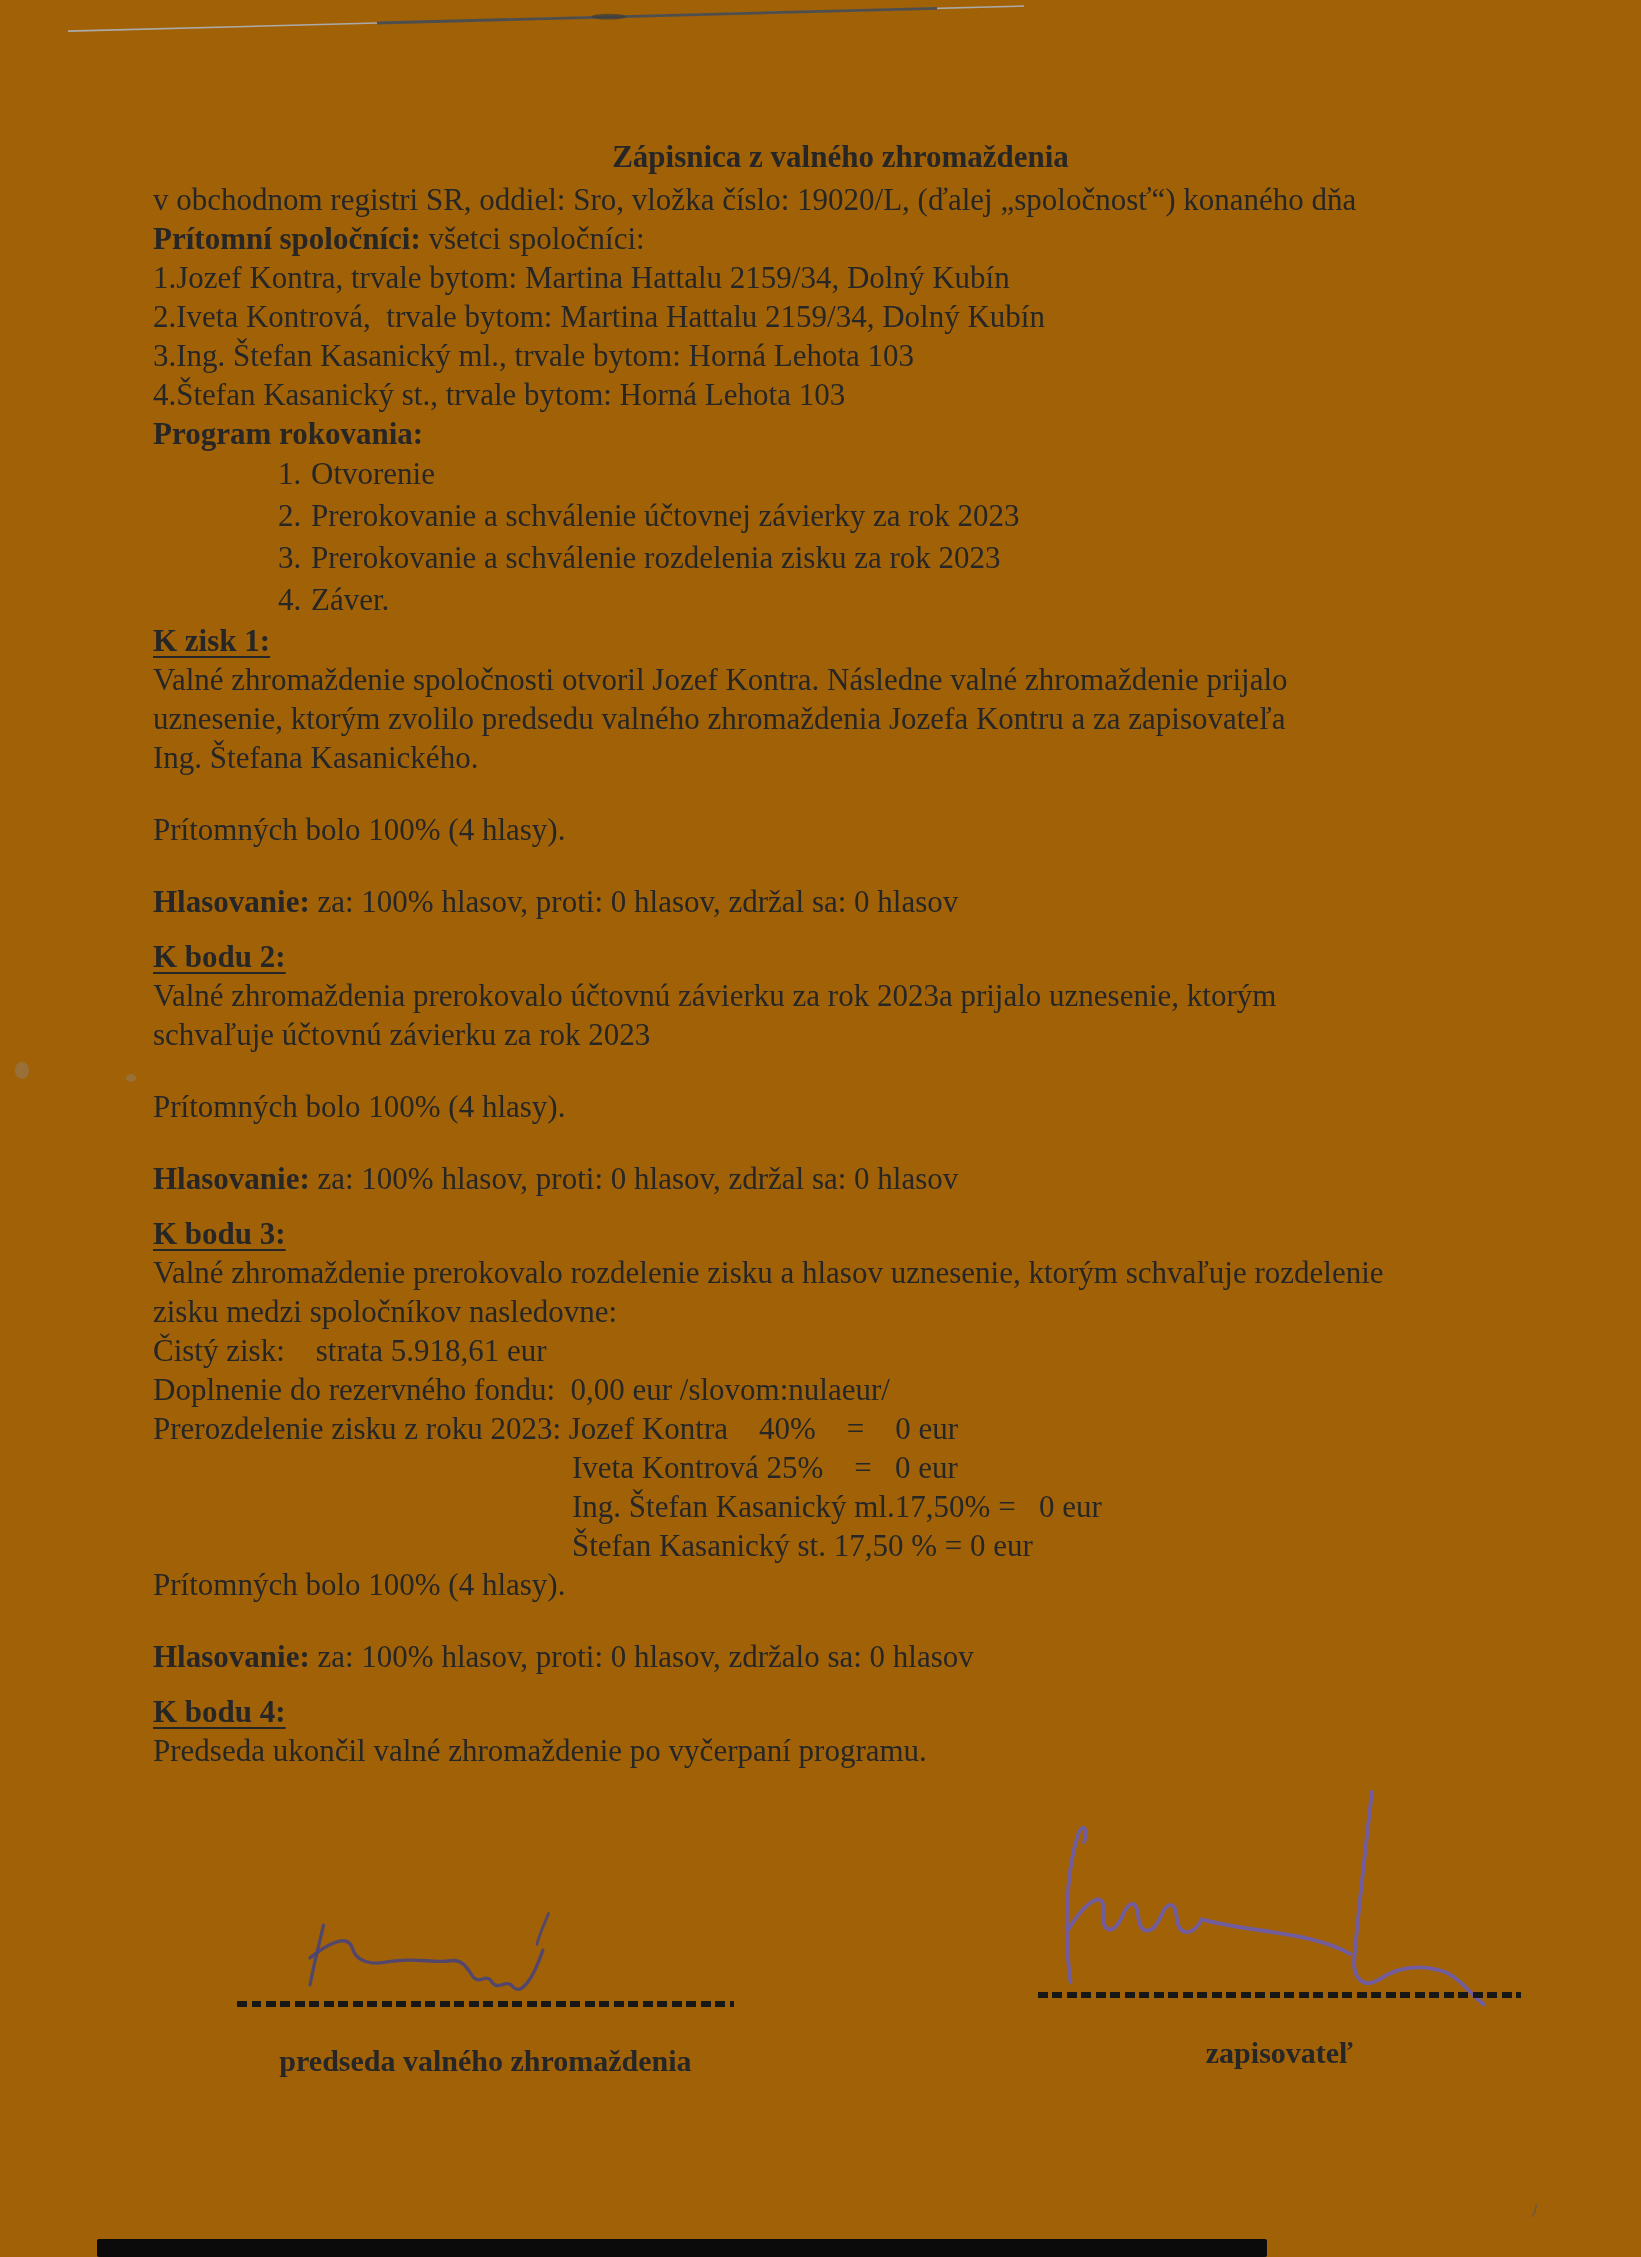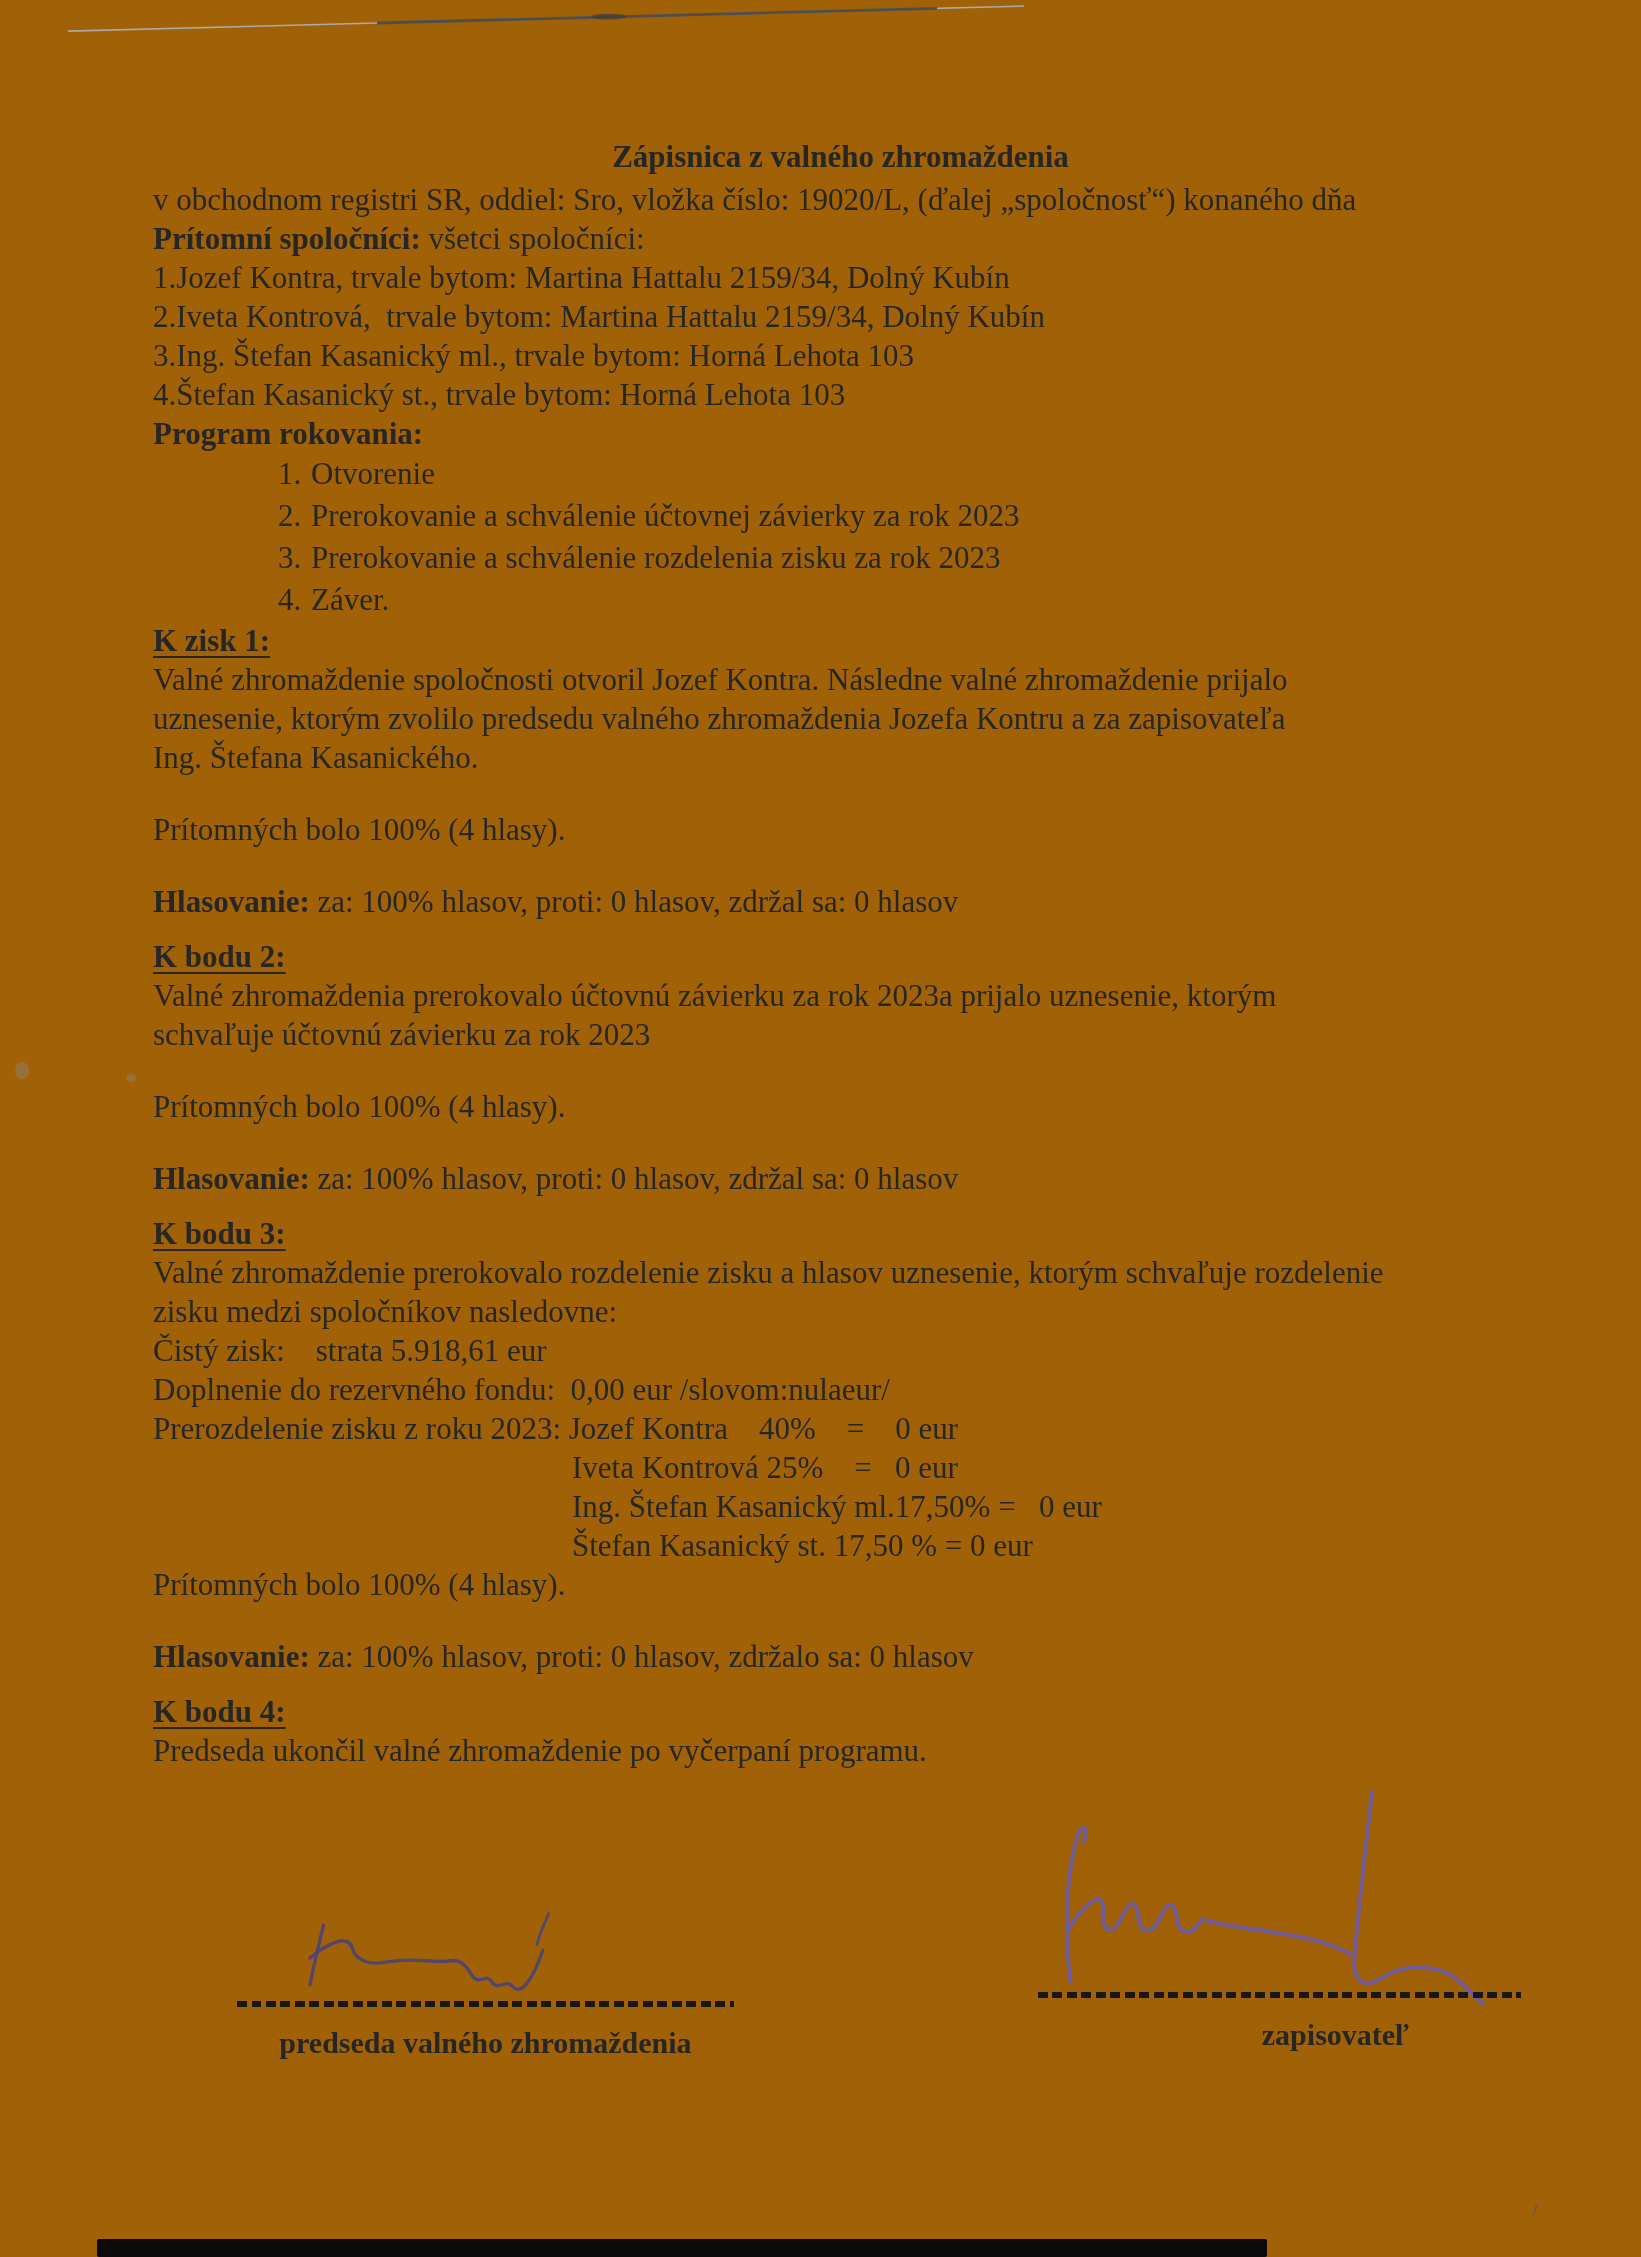--- a/index.html
+++ b/index.html
@@ -27,23 +27,23 @@
   .gap-s  { margin-top:33px; }
   .gap-sec{ margin-top:16px; }
   .indent-dist { margin-left:419px; }
   
   .sig-dash-left, .sig-dash-right {
     position:absolute; height:5.8px;
     background:repeating-linear-gradient(90deg,#171717 0 9.7px, transparent 9.7px 14.5px);
   }
   .sig-dash-left  { left:237px;  top:2001px; width:497px; }
   .sig-dash-right { left:1038px; top:1992px; width:483px; }
-  .sig-label { position:absolute; text-align:center; font-weight:bold; font-size:30px; }
+  .sig-label { position:absolute; text-align:center; font-weight:bold; font-size:30px;margin-top:18px; }
   .sig-label-left  { left:237px;  top:2026px; width:497px; }
-  .sig-label-right { left:1094px; top:2018px; width:483px; }
+  .sig-label-right { left:1038px; top:2018px; width:483px; }
   .ink { position:absolute; }
   .ink path { fill:none; stroke-linecap:round; stroke-linejoin:round; }
   
   .scan-top { position:absolute; left:68px; top:3.9px; }
   .scan-bottom-bar {
     position:absolute; left:97px; top:2239px; width:1170px; height:18.3px;
     background:#0b0b0b; border-radius:1.9px;
   }
   .smudge { position:absolute; border-radius:50%; background:#8d8d98; opacity:.35; }
   .smudge-a { left:15.4px; top:1062px; width:13.5px; height:17.4px; }

